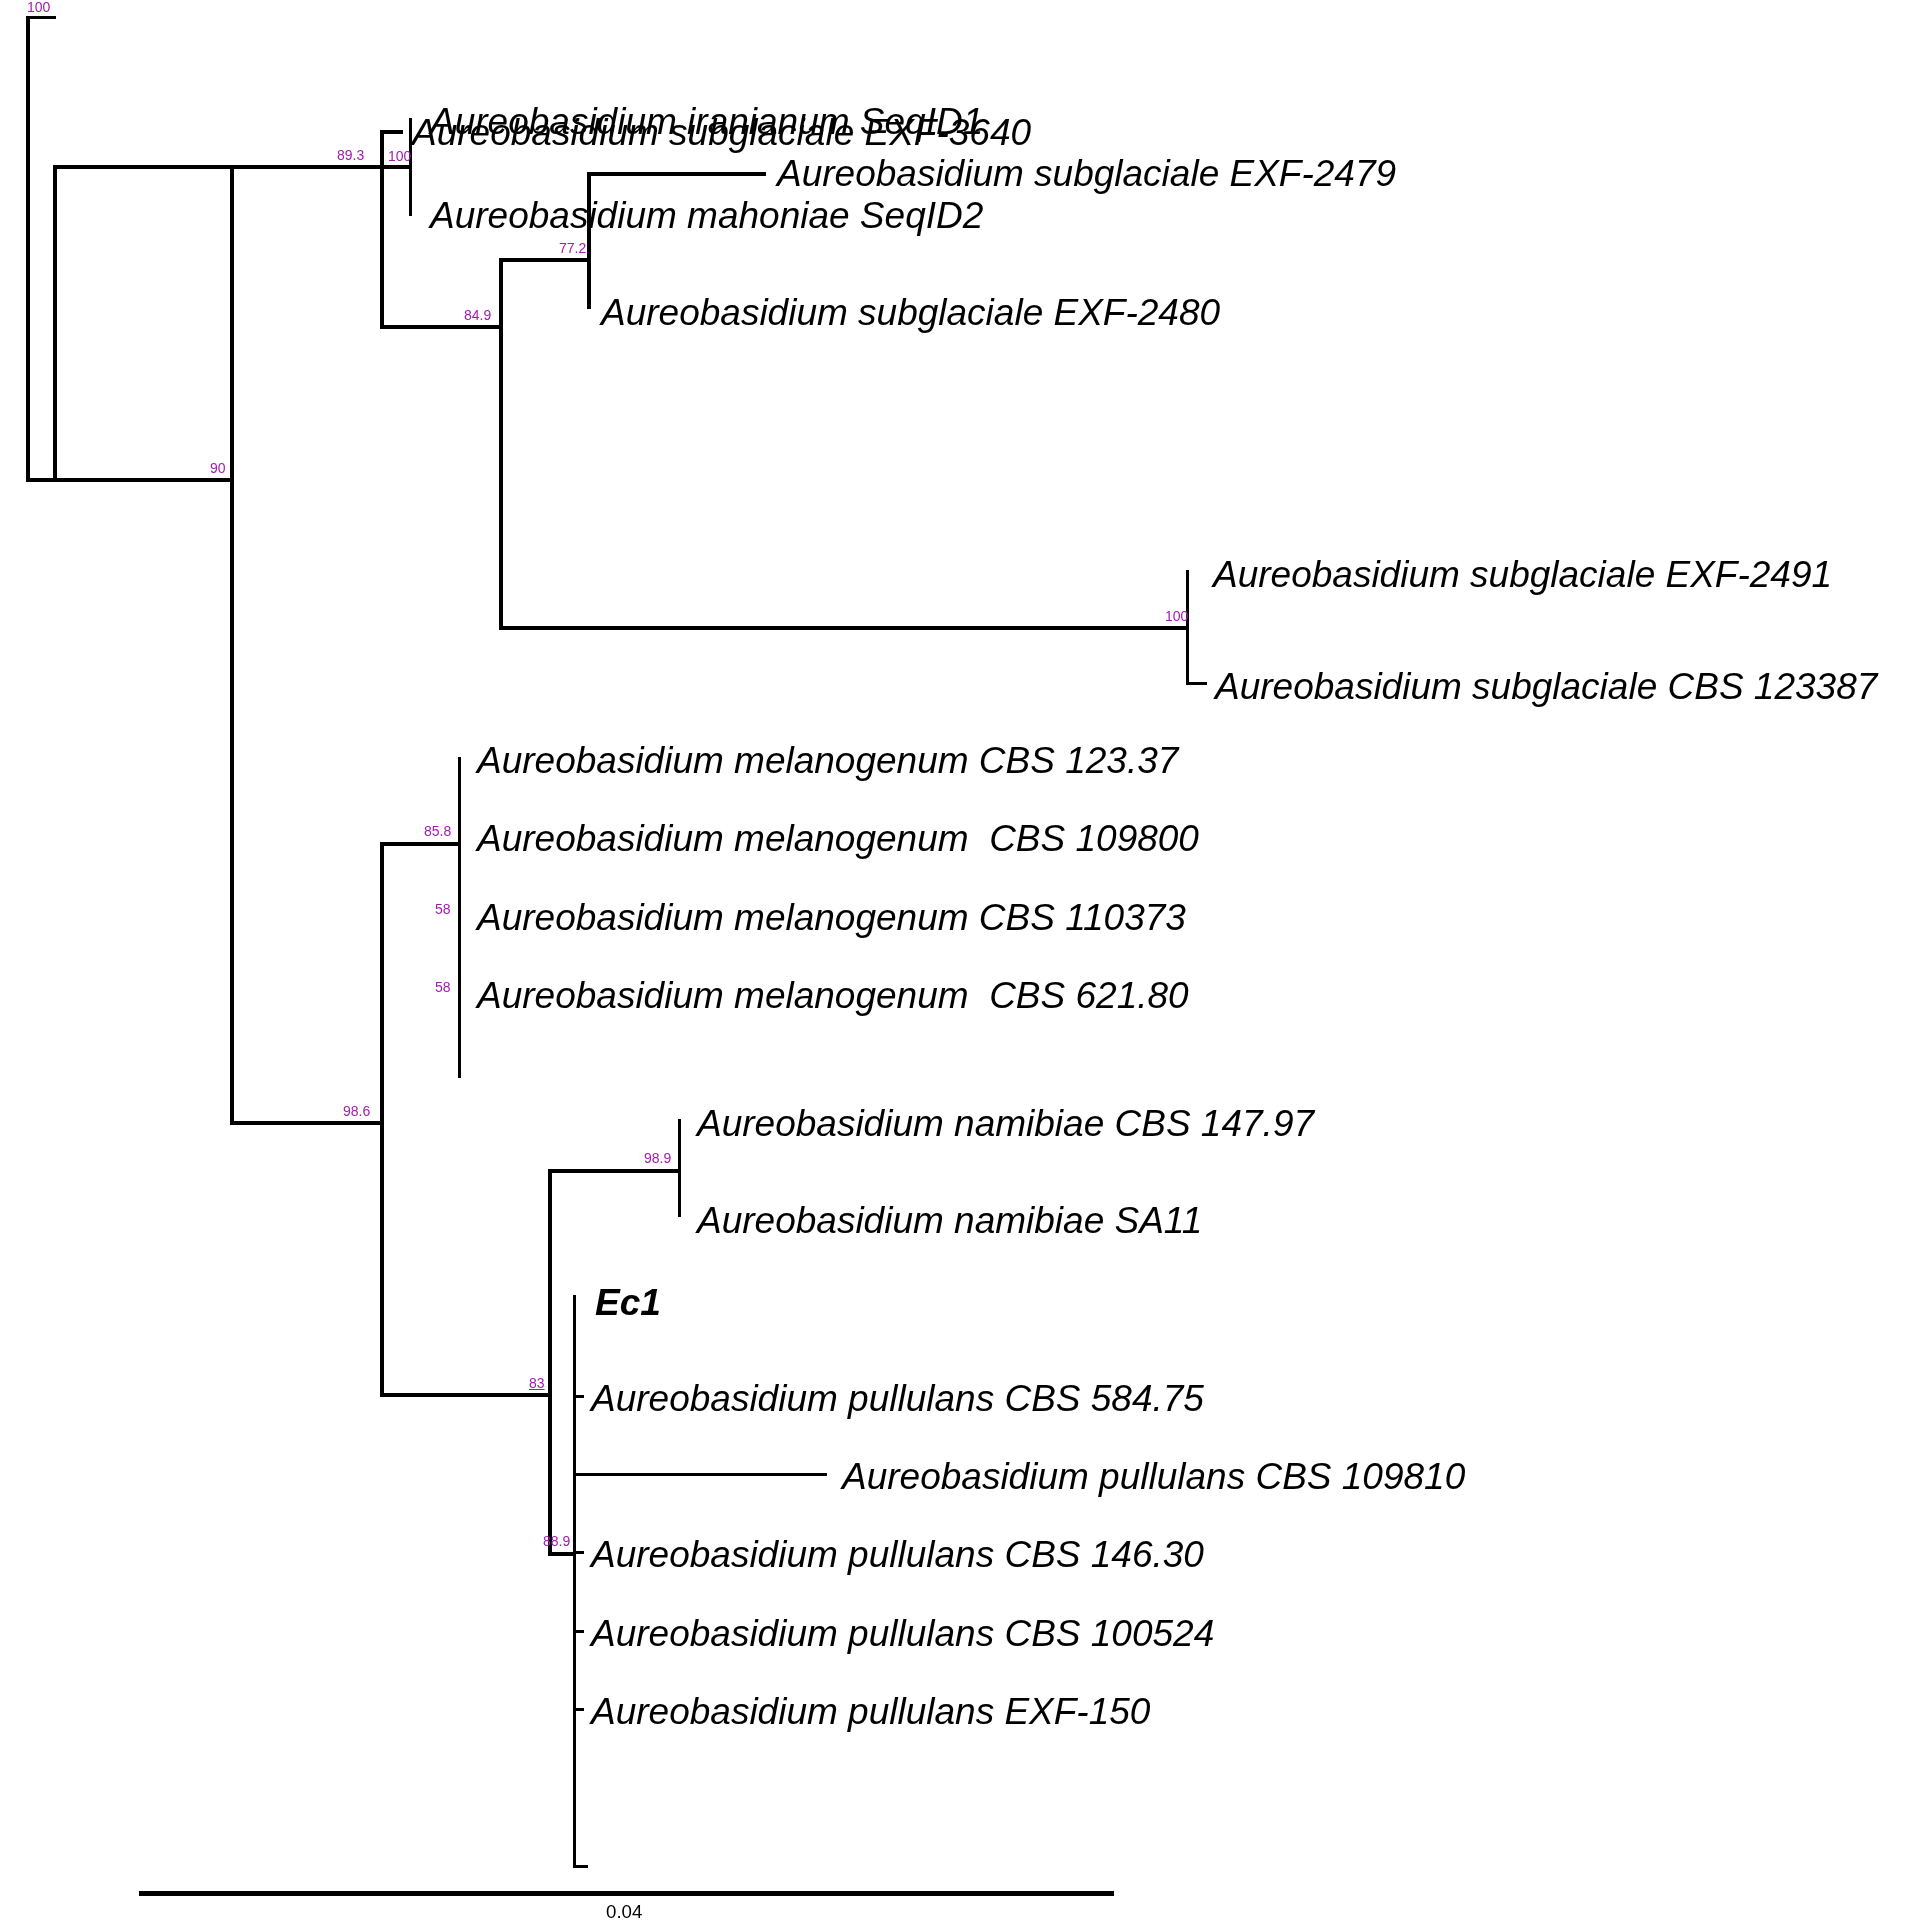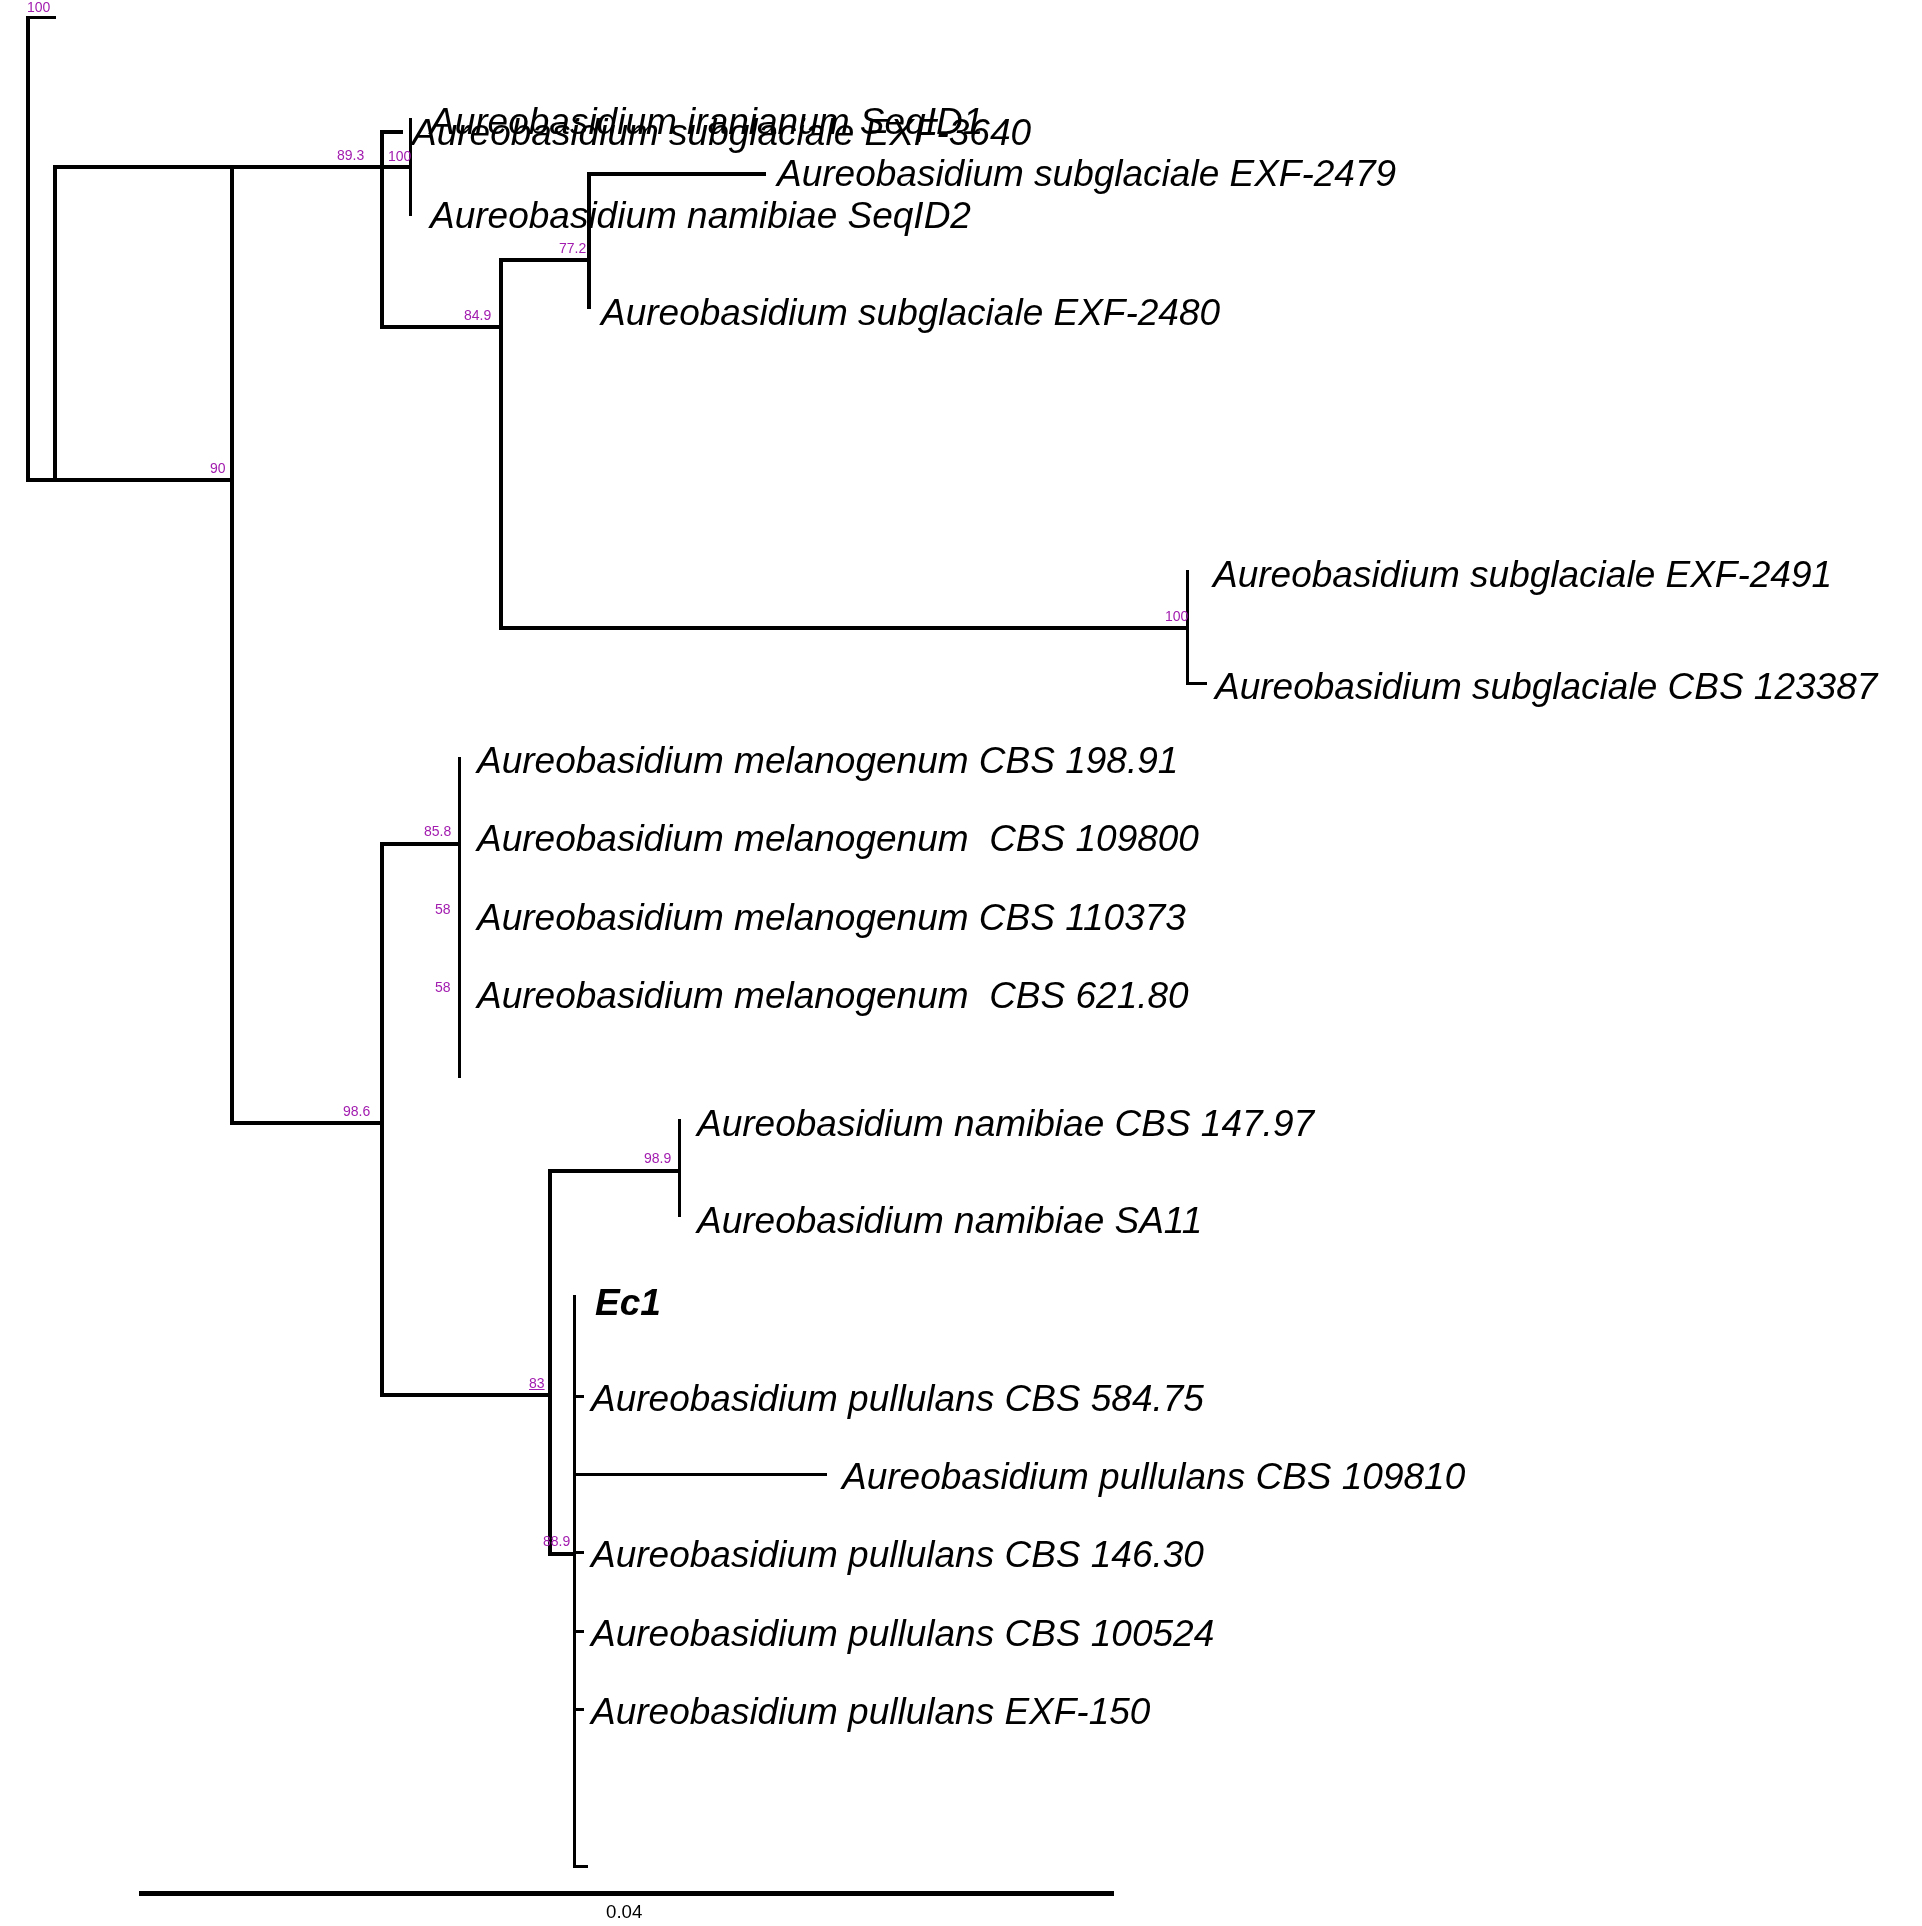--- a/index.html
+++ b/index.html
@@ -138,33 +138,33 @@
 
   <div class="boot" style="left:644px; top:1151px;">98.9</div>
 
   <div class="boot" style="left:529px; top:1376px;text-decoration:underline;">83</div>
 
   <div class="boot" style="left:543px; top:1534px;">88.9</div>
 
 
   <div class="leaf" style="left:430px; top:103px;">Aureobasidium iranianum SeqID1</div>
 
-  <div class="leaf" style="left:430px; top:197px;">Aureobasidium namibiae SeqID2</div>
+  <div class="leaf" style="left:430px; top:197px;">Aureobasidium mahoniae SeqID2</div>
 
   <div class="leaf" style="left:412px; top:114px;">Aureobasidium subglaciale EXF-3640</div>
 
   <div class="leaf" style="left:777px; top:155px;">Aureobasidium subglaciale EXF-2479</div>
 
   <div class="leaf" style="left:601px; top:294px;">Aureobasidium subglaciale EXF-2480</div>
 
   <div class="leaf" style="left:1213px; top:556px;">Aureobasidium subglaciale EXF-2491</div>
 
   <div class="leaf" style="left:1215px; top:668px;">Aureobasidium subglaciale CBS 123387</div>
 
-  <div class="leaf" style="left:477px; top:742px;">Aureobasidium melanogenum CBS 198.91</div>
+  <div class="leaf" style="left:477px; top:742px;">Aureobasidium melanogenum CBS 123.37</div>
 
   <div class="leaf" style="left:477px; top:820px;">Aureobasidium melanogenum  CBS 109800</div>
 
   <div class="leaf" style="left:477px; top:899px;">Aureobasidium melanogenum CBS 110373</div>
 
   <div class="leaf" style="left:477px; top:977px;">Aureobasidium melanogenum  CBS 621.80</div>
 
   <div class="leaf" style="left:697px; top:1105px;">Aureobasidium namibiae CBS 147.97</div>
 
   <div class="leaf" style="left:697px; top:1202px;">Aureobasidium namibiae SA11</div>

